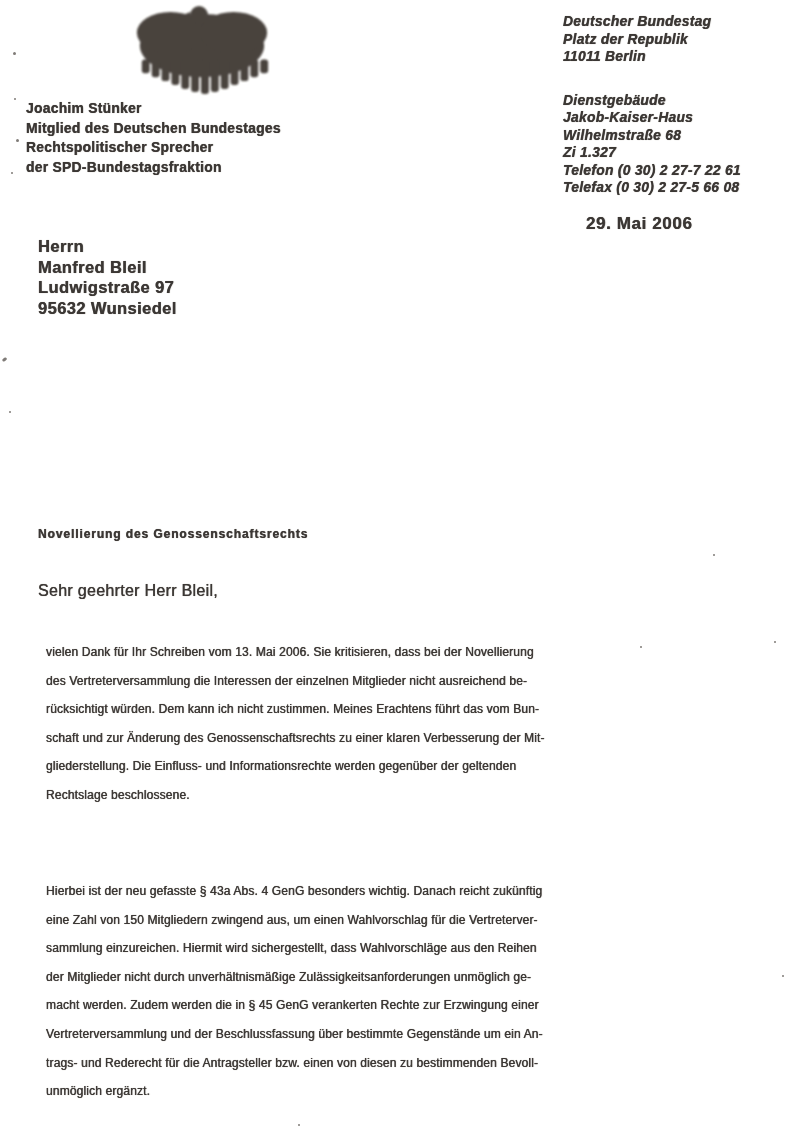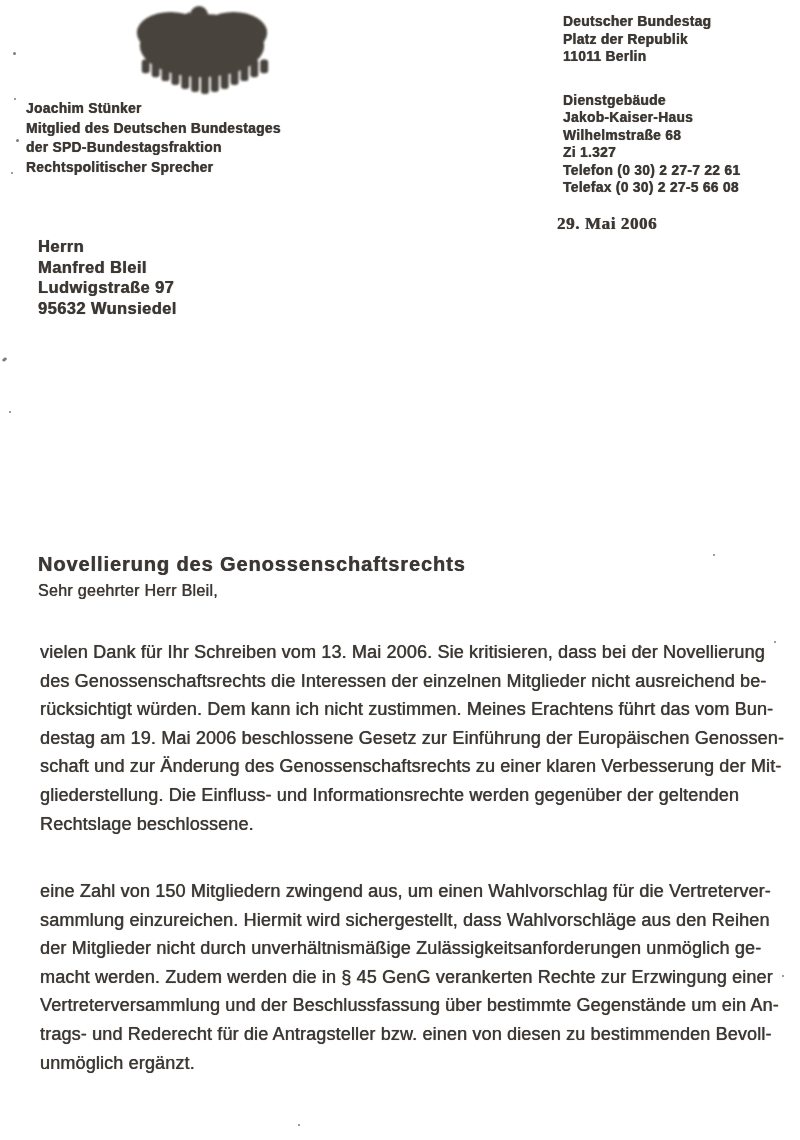--- a/index.html
+++ b/index.html
@@ -14,41 +14,41 @@
 
   .eagle { position:absolute; left:128px; top:4px; width:148px; height:94px; filter: blur(1.1px); }
 
   .sender {
     position:absolute; left:26px; top:99px; width:348px;
     font-size:13.8px; line-height:19.5px; font-weight:bold;
     letter-spacing:0.3px;
   }
   .right-col {
     position:absolute; left:563px; top:13px;
-    font-size:13.8px; line-height:17.5px; font-weight:bold; letter-spacing:0.3px;
+    font-size:13.8px; line-height:17.5px; font-weight:bold; letter-spacing:0.3px;font-style:italic;
   }
   .right-col .gap { height:26px; }
   .date {
-    position:absolute; left:557px; top:214px;
-    font-size:17px; font-weight:bold; letter-spacing:0.6px;font-family:Liberation Serif, serif;
+    position:absolute; left:586px; top:214px;
+    font-size:17px; font-weight:bold; letter-spacing:0.6px;
   }
   .recipient {
     position:absolute; left:38px; top:236px;
     font-size:16.5px; line-height:20.5px; font-weight:bold; letter-spacing:0.4px;
   }
   .subject {
     position:absolute; left:38px; top:527px;
-    font-size:20px; font-weight:bold; letter-spacing:0.9px;margin-top:26px;
+    font-size:12px; font-weight:bold; letter-spacing:0.9px;
   }
   .salutation {
     position:absolute; left:38px; top:582px; font-size:16px; letter-spacing:0.3px;
   }
   .para {
-    position:absolute; left:40px;
-    font-size:18px; line-height:28.6px; letter-spacing:0.15px; white-space:nowrap;
+    position:absolute; left:46px;
+    font-size:12px; line-height:28.6px; letter-spacing:0.15px; white-space:nowrap;
   }
   .para-1 { top:638px; }
   .para-2 { top:877px; }
 
   .speck { position:absolute; border-radius:50%; background:#4a4540; opacity:.7; }
 </style>
 </head>
 <body>
 
 <div class="page">
@@ -74,22 +74,22 @@
         <rect x="114" y="56" width="8" height="22" rx="3"></rect>
         <rect x="124" y="56" width="8" height="18" rx="3"></rect>
         <rect x="134" y="56" width="8" height="14" rx="3"></rect>
       </g>
     </svg>
   </span>
 
   <div class="sender ink">
     <div>Joachim Stünker</div>
     <div>Mitglied des Deutschen Bundestages</div>
+    <div>Rechtspolitischer Sprecher</div>
     <div>der SPD-Bundestagsfraktion</div>
-    <div>Rechtspolitischer Sprecher</div>
   </div>
 
   <div class="right-col ink">
     <div>Deutscher Bundestag</div>
     <div>Platz der Republik</div>
     <div>11011 Berlin</div>
     <div class="gap"></div>
     <div>Dienstgebäude</div>
     <div>Jakob-Kaiser-Haus</div>
     <div>Wilhelmstraße 68</div>
@@ -106,29 +106,29 @@
     <div>Ludwigstraße 97</div>
     <div>95632 Wunsiedel</div>
   </div>
 
   <div class="subject ink">Novellierung des Genossenschaftsrechts</div>
 
   <div class="salutation ink">Sehr geehrter Herr Bleil,</div>
 
   <div class="para para-1 ink">
     <div>vielen Dank für Ihr Schreiben vom 13. Mai 2006. Sie kritisieren, dass bei der Novellierung</div>
-    <div>des Genossenschaftsrechts die Interessen der einzelnen Mitglieder nicht ausreichend be-</div>
+    <div>des Vertreterversammlung die Interessen der einzelnen Mitglieder nicht ausreichend be-</div>
     <div>rücksichtigt würden. Dem kann ich nicht zustimmen. Meines Erachtens führt das vom Bun-</div>
-    <div>destag am 19. Mai 2006 beschlossene Gesetz zur Einführung der Europäischen Genossen-</div>
     <div>schaft und zur Änderung des Genossenschaftsrechts zu einer klaren Verbesserung der Mit-</div>
     <div>gliederstellung. Die Einfluss- und Informationsrechte werden gegenüber der geltenden</div>
     <div>Rechtslage beschlossene.</div>
   </div>
 
   <div class="para para-2 ink">
+    <div>Hierbei ist der neu gefasste § 43a Abs. 4 GenG besonders wichtig. Danach reicht zukünftig</div>
     <div>eine Zahl von 150 Mitgliedern zwingend aus, um einen Wahlvorschlag für die Vertreterver-</div>
     <div>sammlung einzureichen. Hiermit wird sichergestellt, dass Wahlvorschläge aus den Reihen</div>
     <div>der Mitglieder nicht durch unverhältnismäßige Zulässigkeitsanforderungen unmöglich ge-</div>
     <div>macht werden. Zudem werden die in § 45 GenG verankerten Rechte zur Erzwingung einer</div>
     <div>Vertreterversammlung und der Beschlussfassung über bestimmte Gegenstände um ein An-</div>
     <div>trags- und Rederecht für die Antragsteller bzw. einen von diesen zu bestimmenden Bevoll-</div>
     <div>unmöglich ergänzt.</div>
   </div>
 
   <div class="speck" style="left:13px;  top:52px;   width:3px; height:3px;"></div>

